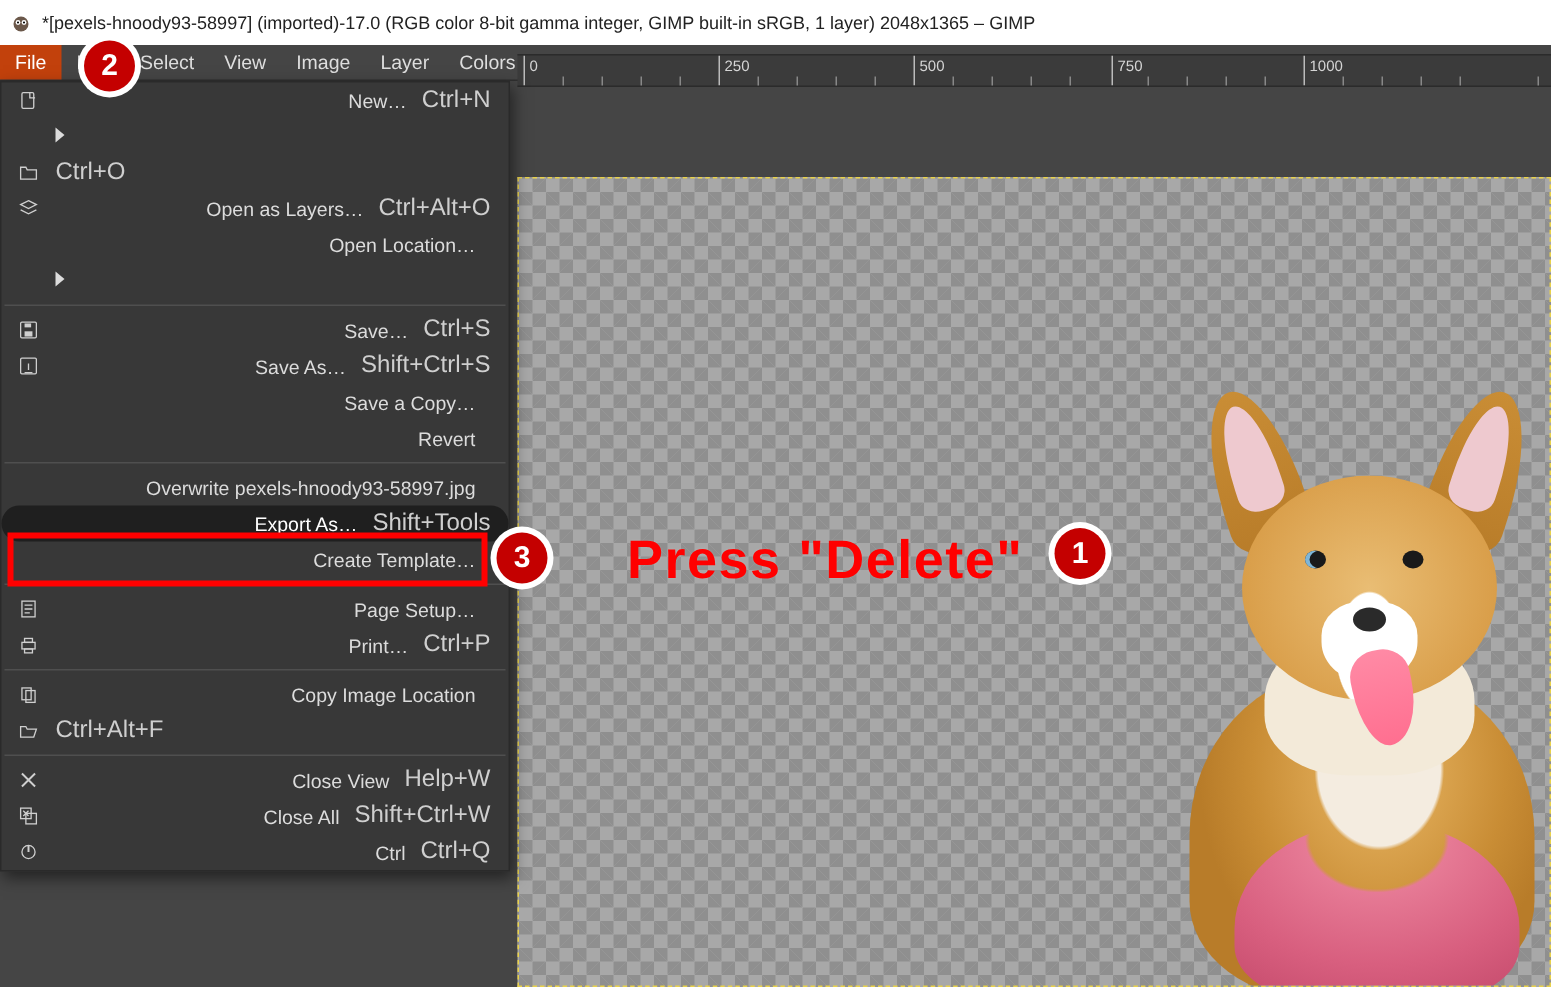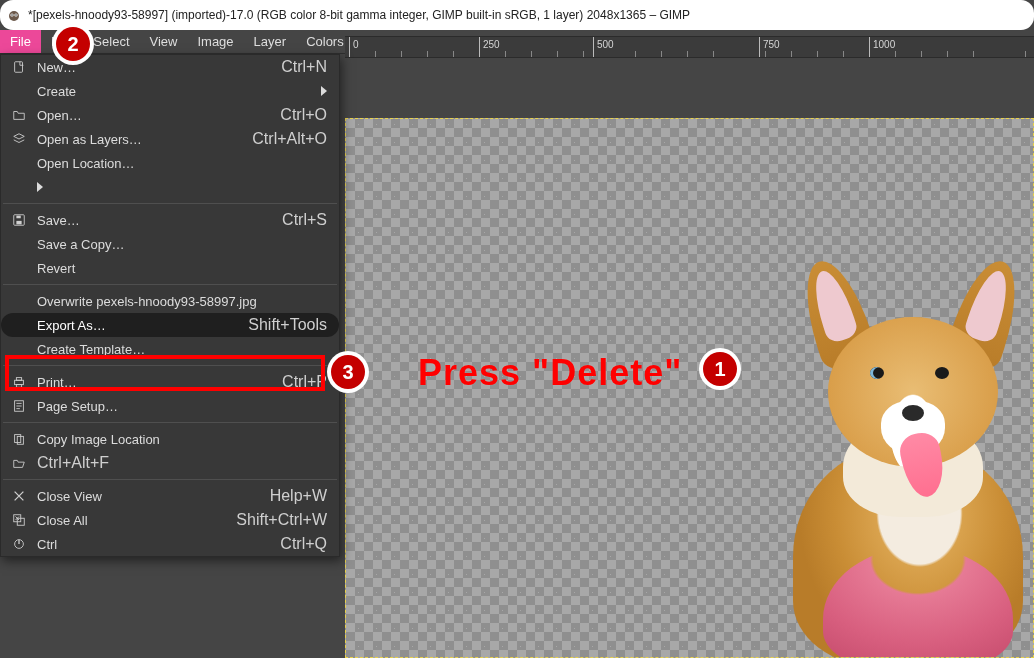--- a/index.html
+++ b/index.html
@@ -1,45 +1,46 @@
 <!DOCTYPE html>
 <html><head>
 <meta charset="utf-8">
 <style>
   * { margin: 0; padding: 0; box-sizing: border-box; font-family: "Segoe UI", Tahoma, sans-serif; }
   html, body { width: 1034px; height: 658px; overflow: hidden; background: #454545; }
 
   
   .titlebar {
     height: 30px; background: #ffffff; display: flex; align-items: center;
-    padding: 0 6px; font-size: 12px; color: #222; gap: 6px; border-radius: 13px;
+    padding: 0 6px; font-size: 12px; color: #222; gap: 6px;
   }
   .titlebar .app-icon { width:16px; height:16px; display:inline-block; }
 
   
   .menubar {
     height: 24px; background: #454545; display: flex; align-items: stretch;
     border-bottom: 1px solid #2f2f2f; font-size: 13px; color: #dedede;
   }
   .menubar .item {
     padding: 0 10px; display: flex; align-items: center; cursor: default;
   }
-  .menubar .item:first-child { background: #ec4899; color: #fff; }
+  .menubar .item:first-child { background: #c2410c; color: #fff; }
 
   
   .dropdown {
     position: absolute;
     top: 54px; left: 0;
     width: 340px;
     background: #383838;
     color: #dcdcdc;
     font-size: 13px;
     border: 1px solid #2a2a2a;
     box-shadow: 2px 4px 10px rgba(0,0,0,.5);
     z-index: 20;
+    text-align: right;
   }
   .dropdown .row {
     display: flex; align-items: center; height: 24px;
     padding: 0 12px 0 10px; gap: 10px;
   }
   .dropdown .row .ic { width:16px; height:16px; flex:0 0 16px; display:inline-flex; align-items:center; justify-content:center; }
   .dropdown .row .lbl { flex: 1 1 auto; white-space: nowrap; overflow: hidden; text-overflow: ellipsis; }
   .dropdown .row .sc  { flex: 0 0 auto; color: #cfcfcf; font-size: 16px; }
   .dropdown .row.hover { background: #1f1f1f; color:#fff;border-radius:12px; }
   .dropdown .sep { height:1px; margin:4px 2px; background:#4f4f4f; }
@@ -189,28 +190,28 @@
     <div class="tick" style="left: 56px;"></div>
     <div class="tick" style="left: 82px;"></div>
     <div class="tick" style="left: 108px;"></div>
     <div class="mark" style="left: 134px;">
       <span>250</span>
     </div>
     <div class="tick" style="left: 160px;"></div>
     <div class="tick" style="left: 186px;"></div>
     <div class="tick" style="left: 212px;"></div>
     <div class="tick" style="left: 238px;"></div>
-    <div class="mark" style="left: 248px;">
+    <div class="mark" style="left: 264px;">
       <span>500</span>
     </div>
     <div class="tick" style="left: 290px;"></div>
     <div class="tick" style="left: 316px;"></div>
     <div class="tick" style="left: 342px;"></div>
     <div class="tick" style="left: 368px;"></div>
-    <div class="mark" style="left: 414px;">
+    <div class="mark" style="left: 396px;">
       <span>750</span>
     </div>
     <div class="tick" style="left: 420px;"></div>
     <div class="tick" style="left: 446px;"></div>
     <div class="tick" style="left: 472px;"></div>
     <div class="tick" style="left: 498px;"></div>
     <div class="mark" style="left: 524px;">
       <span>1000</span>
     </div>
     <div class="tick" style="left: 550px;"></div>
@@ -245,30 +246,28 @@
         <svg viewBox="0 0 16 16" width="14" height="14">
           <rect x="3" y="2" width="9" height="12" rx="1" fill="none" stroke="#cfcfcf"></rect>
           <path d="M9 2v4h4" fill="none" stroke="#cfcfcf"></path>
         </svg>
       </span>
       <span class="lbl">New…</span>
       <span class="sc">Ctrl+N</span>
     </div>
     <div class="row">
       <span class="ic"></span>
-      <span class="lbl">Create</span>
       <span class="sc chevron-right"></span>
     </div>
     <div class="row">
       <span class="ic">
         <svg viewBox="0 0 16 16" width="14" height="14">
           <path d="M2 4h4l1 2h7v7H2z" fill="none" stroke="#cfcfcf"></path>
         </svg>
       </span>
-      <span class="lbl">Open…</span>
       <span class="sc">Ctrl+O</span>
     </div>
     <div class="row">
       <span class="ic">
         <svg viewBox="0 0 16 16" width="14" height="14">
           <path d="M8 2l6 3-6 3-6-3z M2 9l6 3 6-3" fill="none" stroke="#cfcfcf"></path>
         </svg>
       </span>
       <span class="lbl">Open as Layers…</span>
       <span class="sc">Ctrl+Alt+O</span>
@@ -288,20 +287,30 @@
         <svg viewBox="0 0 16 16" width="14" height="14">
           <rect x="2" y="2" width="12" height="12" rx="1" fill="none" stroke="#cfcfcf"></rect>
           <rect x="5" y="9" width="6" height="4" fill="#cfcfcf"></rect>
           <rect x="5" y="3" width="5" height="3" fill="#cfcfcf"></rect>
         </svg>
       </span>
       <span class="lbl">Save…</span>
       <span class="sc">Ctrl+S</span>
     </div>
     <div class="row">
+      <span class="ic">
+        <svg viewBox="0 0 16 16" width="14" height="14">
+          <rect x="2" y="2" width="12" height="12" rx="1" fill="none" stroke="#cfcfcf"></rect>
+          <path d="M5 13h6M8 6v5" stroke="#cfcfcf"></path>
+        </svg>
+      </span>
+      <span class="lbl">Save As…</span>
+      <span class="sc">Shift+Ctrl+S</span>
+    </div>
+    <div class="row">
       <span class="ic"></span>
       <span class="lbl">Save a Copy…</span>
       <span class="sc"></span>
     </div>
     <div class="row">
       <span class="ic"></span>
       <span class="lbl">Revert</span>
       <span class="sc"></span>
     </div>
     <div class="sep"></div>
@@ -314,41 +323,41 @@
       <span class="ic"></span>
       <span class="lbl">Export As…</span>
       <span class="sc">Shift+Tools</span>
     </div>
     <div class="row">
       <span class="ic"></span>
       <span class="lbl">Create Template…</span>
       <span class="sc"></span>
     </div>
     <div class="sep"></div>
+    <div class="row">
+      <span class="ic">
+        <svg viewBox="0 0 16 16" width="14" height="14">
+          <rect x="3" y="2" width="10" height="12" fill="none" stroke="#cfcfcf"></rect>
+          <path d="M5 5h6M5 8h6M5 11h4" stroke="#cfcfcf"></path>
+        </svg>
+      </span>
+      <span class="lbl">Page Setup…</span>
+      <span class="sc"></span>
+    </div>
     <div class="row">
       <span class="ic">
         <svg viewBox="0 0 16 16" width="14" height="14">
           <rect x="3" y="6" width="10" height="5" fill="none" stroke="#cfcfcf"></rect>
           <rect x="5" y="3" width="6" height="3" fill="none" stroke="#cfcfcf"></rect>
           <rect x="5" y="11" width="6" height="3" fill="none" stroke="#cfcfcf"></rect>
         </svg>
       </span>
       <span class="lbl">Print…</span>
       <span class="sc">Ctrl+P</span>
     </div>
-    <div class="row">
-      <span class="ic">
-        <svg viewBox="0 0 16 16" width="14" height="14">
-          <rect x="3" y="2" width="10" height="12" fill="none" stroke="#cfcfcf"></rect>
-          <path d="M5 5h6M5 8h6M5 11h4" stroke="#cfcfcf"></path>
-        </svg>
-      </span>
-      <span class="lbl">Page Setup…</span>
-      <span class="sc"></span>
-    </div>
     <div class="sep"></div>
     <div class="row">
       <span class="ic">
         <svg viewBox="0 0 16 16" width="14" height="14">
           <rect x="3" y="3" width="7" height="9" fill="none" stroke="#cfcfcf"></rect>
           <rect x="6" y="5" width="7" height="9" fill="none" stroke="#cfcfcf"></rect>
         </svg>
       </span>
       <span class="lbl">Copy Image Location</span>
       <span class="sc"></span>

